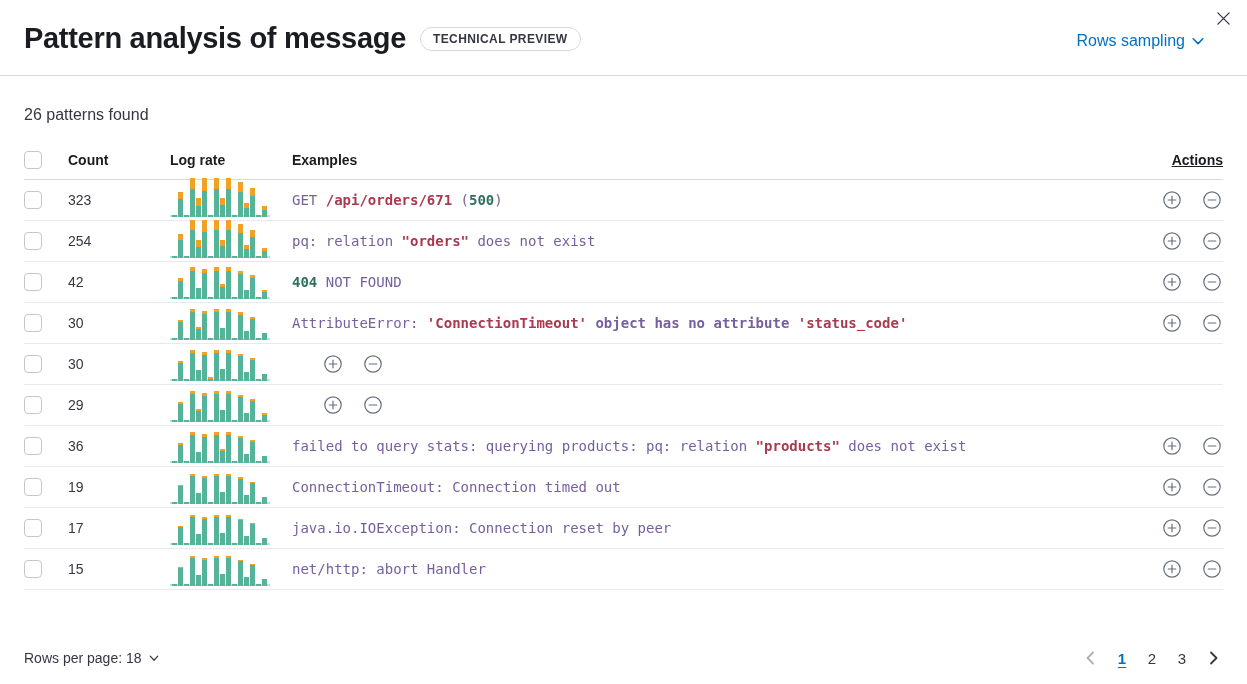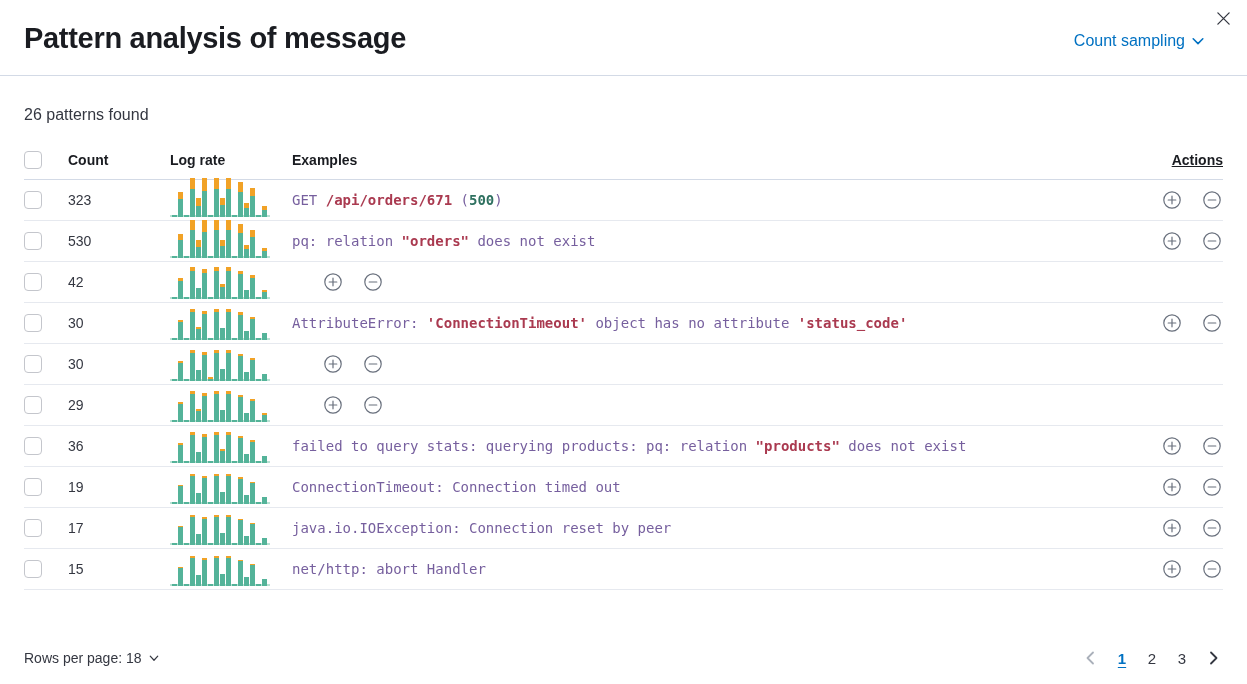--- a/index.html
+++ b/index.html
@@ -64,23 +64,24 @@
   .pag-chevron { background:none; border:none; cursor:pointer; display:flex; align-items:center; padding:0 2px; }
 </style>
 </head>
 <body>
 
 <div class="flyout">
 
   <div class="flyout-header">
     <div class="title-row">
       <span class="page-title">Pattern analysis of message</span>
+      <span class="tech-badge">TECHNICAL PREVIEW</span>
     </div>
     <div class="sampling">
-      <span>Count sampling</span>
+      <span>Rows sampling</span>
       <span style="display:flex;">
         <svg width="14" height="14" viewBox="0 0 16 16">
             <path d="M2.5 5.5 8 11l5.5-5.5" fill="none" stroke="#0071c2" stroke-width="1.8" stroke-linecap="round" stroke-linejoin="round"></path>
           </svg>
       </span>
     </div>
     <button class="close-btn">
       <svg width="15" height="15" viewBox="0 0 16 16">
           <path d="M2 2 L14 14 M14 2 L2 14" stroke="#343741" stroke-width="1.4" stroke-linecap="round"></path>
         </svg>
@@ -190,21 +191,21 @@
                   <circle cx="10" cy="10" r="8.2" fill="none" stroke="#69707d" stroke-width="1.2"></circle>
                   <path d="M6.2 10h7.6" stroke="#69707d" stroke-width="1.2" stroke-linecap="round"></path>
                 </svg>
               </button>
             </div>
           </div>
           <div class="trow">
             <div class="col-check">
               <div class="checkbox"></div>
             </div>
-            <div class="col-count">530</div>
+            <div class="col-count">254</div>
             <div class="col-rate">
               <div class="spark">
                 <div class="spark-base" style="background: rgb(185, 226, 212);"></div>
                 <div class="spark-bars">
                   <div class="sbar">
                     <div class="o" style="height: 0px; background: rgb(241, 162, 38);"></div>
                     <div class="g" style="height: 2px; background: rgb(84, 179, 153);"></div>
                   </div>
                   <div class="sbar">
                     <div class="o" style="height: 6px; background: rgb(241, 162, 38);"></div>
@@ -354,20 +355,21 @@
                     <div class="o" style="height: 0px; background: rgb(241, 162, 38);"></div>
                     <div class="g" style="height: 2px; background: rgb(84, 179, 153);"></div>
                   </div>
                   <div class="sbar">
                     <div class="o" style="height: 2px; background: rgb(241, 162, 38);"></div>
                     <div class="g" style="height: 7px; background: rgb(84, 179, 153);"></div>
                   </div>
                 </div>
               </div>
             </div>
+            <div class="col-ex example"><span class="tok-number" style="color: rgb(47, 113, 96);">404</span><span class="tok-constant" style="color: rgb(118, 95, 158);"> NOT_FOUND</span></div>
             <div class="col-actions">
               <button class="icon-btn">
                 <svg width="20" height="20" viewBox="0 0 20 20">
                   <circle cx="10" cy="10" r="8.2" fill="none" stroke="#69707d" stroke-width="1.2"></circle>
                   <path d="M10 6.2v7.6 M6.2 10h7.6" stroke="#69707d" stroke-width="1.2" stroke-linecap="round"></path>
                 </svg>
               </button>
               <button class="icon-btn">
                 <svg width="20" height="20" viewBox="0 0 20 20">
                   <circle cx="10" cy="10" r="8.2" fill="none" stroke="#69707d" stroke-width="1.2"></circle>
@@ -445,21 +447,21 @@
                     <div class="o" style="height: 0px; background: rgb(241, 162, 38);"></div>
                     <div class="g" style="height: 2px; background: rgb(84, 179, 153);"></div>
                   </div>
                   <div class="sbar">
                     <div class="o" style="height: 0px; background: rgb(241, 162, 38);"></div>
                     <div class="g" style="height: 7px; background: rgb(84, 179, 153);"></div>
                   </div>
                 </div>
               </div>
             </div>
-            <div class="col-ex example"><span class="tok-constant" style="color: rgb(118, 95, 158);">AttributeError: </span><span class="tok-variable" style="color: rgb(170, 58, 80);">'ConnectionTimeout'</span><span class="tok-constant" style="color: rgb(118, 95, 158);"> object has no attribute </span><span class="tok-variable" style="color: rgb(170, 58, 80);">'status_code'</span></div>
+            <div class="col-ex example"><span class="tok-constant" style="color: rgb(118, 95, 158);">AttributeError: </span><span class="tok-variable" style="color: rgb(170, 58, 80);">'ConnectionTimeout'</span><span class="tok-constant" style="color: rgb(118, 95, 158); font-weight: bold;"> object has no attribute </span><span class="tok-variable" style="color: rgb(170, 58, 80);">'status_code'</span></div>
             <div class="col-actions">
               <button class="icon-btn">
                 <svg width="20" height="20" viewBox="0 0 20 20">
                   <circle cx="10" cy="10" r="8.2" fill="none" stroke="#69707d" stroke-width="1.2"></circle>
                   <path d="M10 6.2v7.6 M6.2 10h7.6" stroke="#69707d" stroke-width="1.2" stroke-linecap="round"></path>
                 </svg>
               </button>
               <button class="icon-btn">
                 <svg width="20" height="20" viewBox="0 0 20 20">
                   <circle cx="10" cy="10" r="8.2" fill="none" stroke="#69707d" stroke-width="1.2"></circle>

